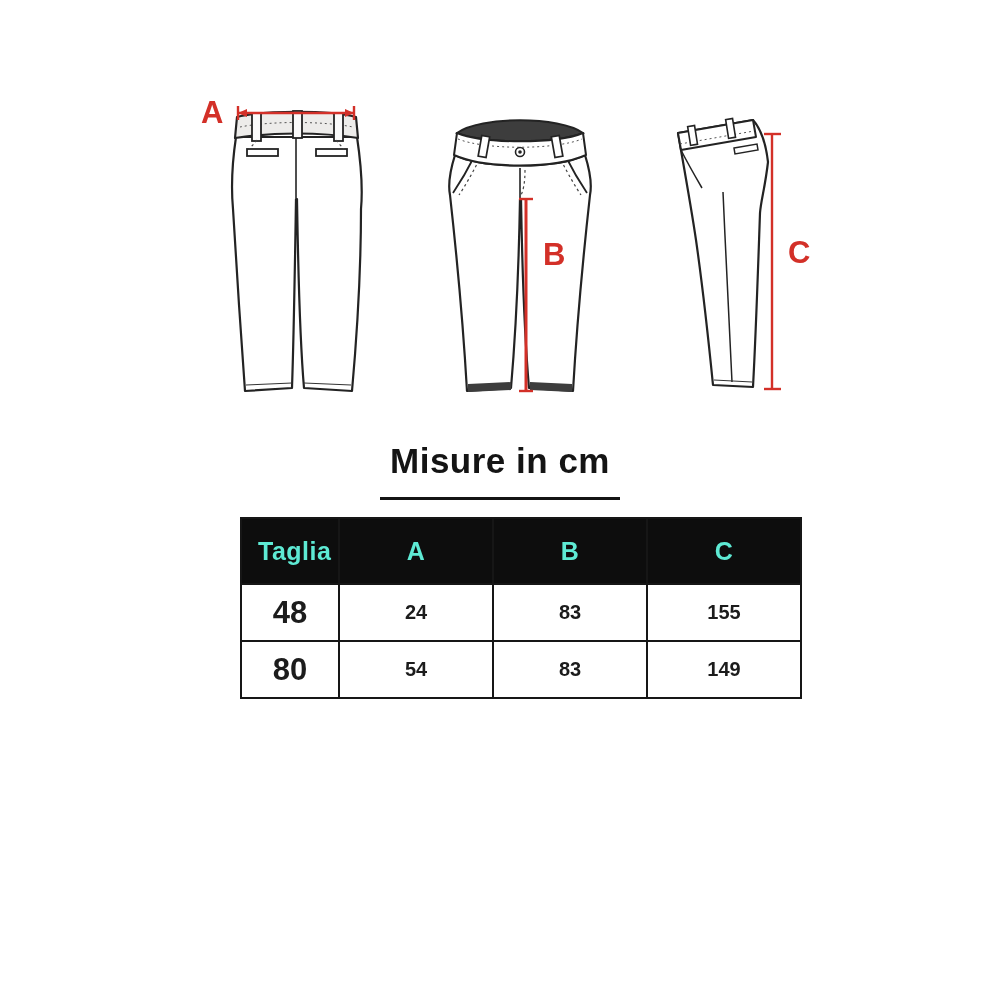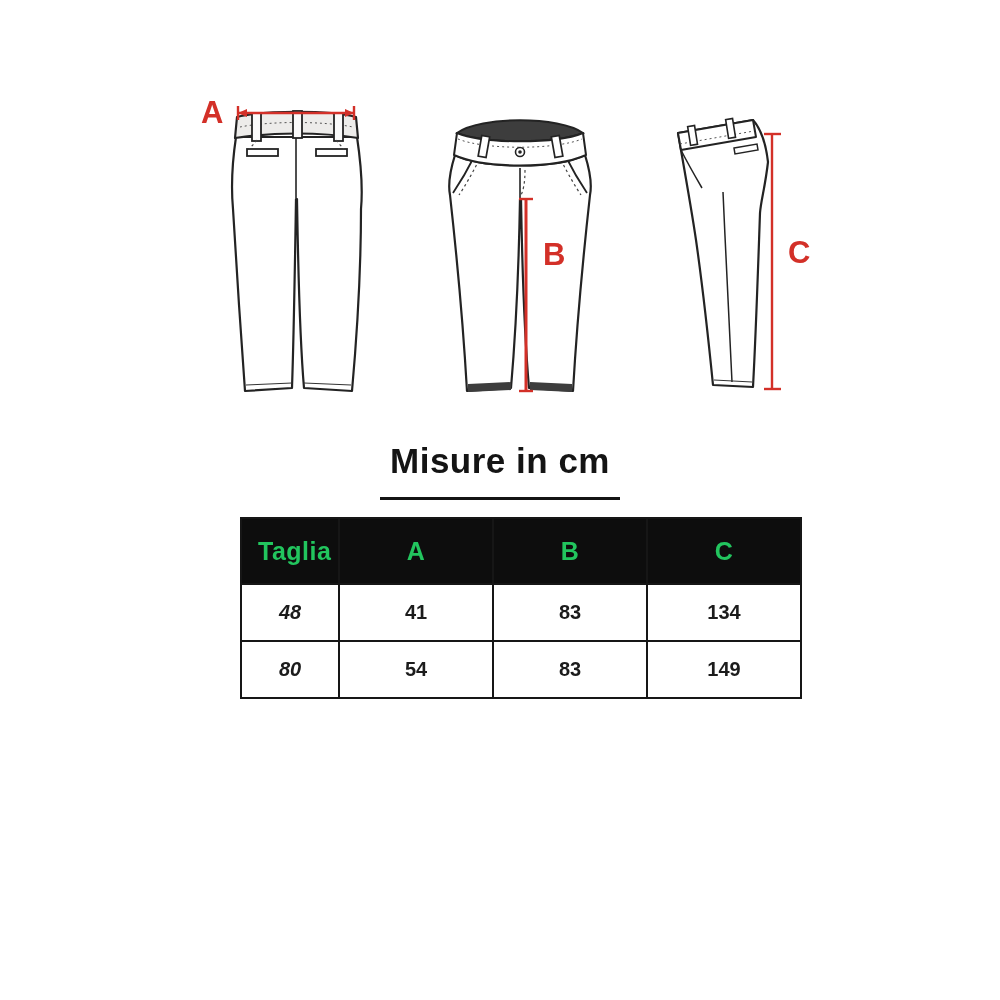--- a/index.html
+++ b/index.html
@@ -11,24 +11,24 @@
 
   .measure-label{position:absolute;color:#d33028;font-weight:800;font-size:31px;line-height:1;letter-spacing:0;}
 
   .title-wrap{position:absolute;left:0;top:441px;width:1000px;text-align:center;}
   .title{font-size:35px;font-weight:800;color:#141414;letter-spacing:0.5px;}
   .title-underline{position:absolute;left:380px;top:497px;width:240px;height:3px;background:#141414;}
 
   .table-wrap{position:absolute;left:240px;top:517px;width:560px;}
   table.size-table{width:560px;border-collapse:collapse;table-layout:fixed;}
   table.size-table th, table.size-table td{border:2px solid #161616;}
-  table.size-table thead th{background:#0d0d0d;color:#22c55e;height:62px;font-size:25px;font-weight:700;letter-spacing:0.5px;text-align:center;}
+  table.size-table thead th{background:#0d0d0d;color:#5eead4;height:62px;font-size:25px;font-weight:700;letter-spacing:0.5px;text-align:center;}
   table.size-table thead th.first{text-align:left;padding-left:16px;}
   table.size-table td{height:53px;text-align:center;color:#1c1c1c;font-weight:700;background:#ffffff;}
-  td.size-col{font-size:20px;font-style:italic;}
+  td.size-col{font-size:31px;}
   td.val-col{font-size:20px;}
 </style>
 </head>
 <body>
 
 <div class="canvas">
 
   <svg class="drawing" style="left:200px;top:95px;" width="170" height="310" viewBox="0 0 170 310">
 
     <path d="M36,42 C33,62 31,92 33,114 C36,168 41,240 45,296 L92,293 C94,235 95,165 96,104 L97,104 C98,165 99,235 104,293 L152,296 C157,240 161,168 161,114 C163,92 160,62 157,42 Z" fill="#ffffff" stroke="#232323" stroke-width="2.2" stroke-linejoin="round"></path>
@@ -133,23 +133,23 @@
         <tr>
           <th class="first">Taglia</th>
           <th>A</th>
           <th>B</th>
           <th>C</th>
         </tr>
       </thead>
       <tbody>
         <tr>
           <td class="size-col">48</td>
-          <td class="val-col">41</td>
+          <td class="val-col">24</td>
           <td class="val-col">83</td>
-          <td class="val-col">134</td>
+          <td class="val-col">155</td>
         </tr>
         <tr>
           <td class="size-col">80</td>
           <td class="val-col">54</td>
           <td class="val-col">83</td>
           <td class="val-col">149</td>
         </tr>
       </tbody>
     </table>
   </div>

